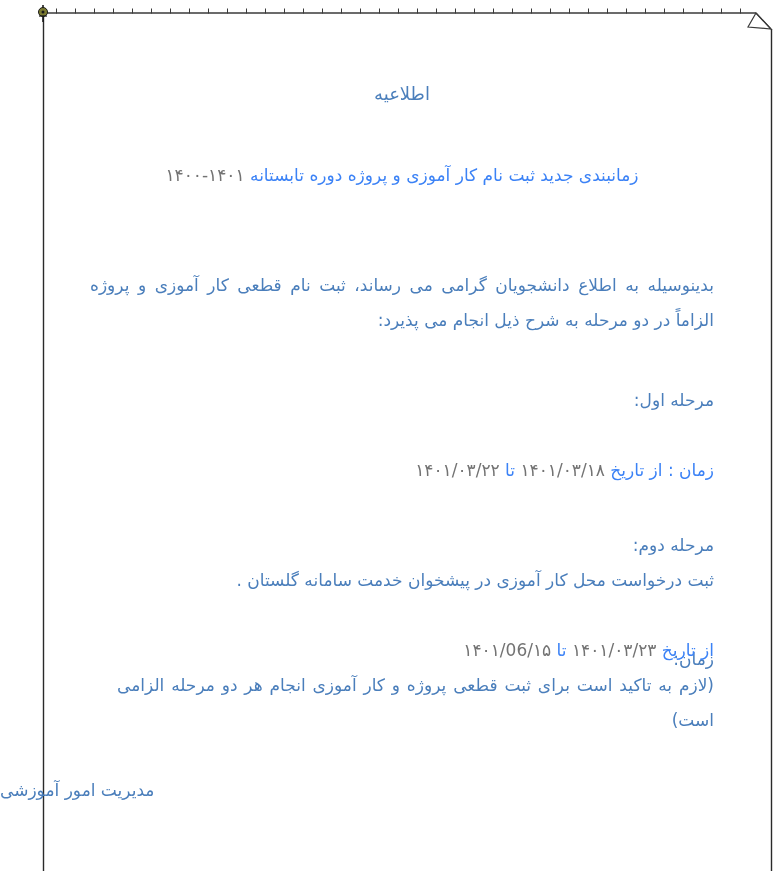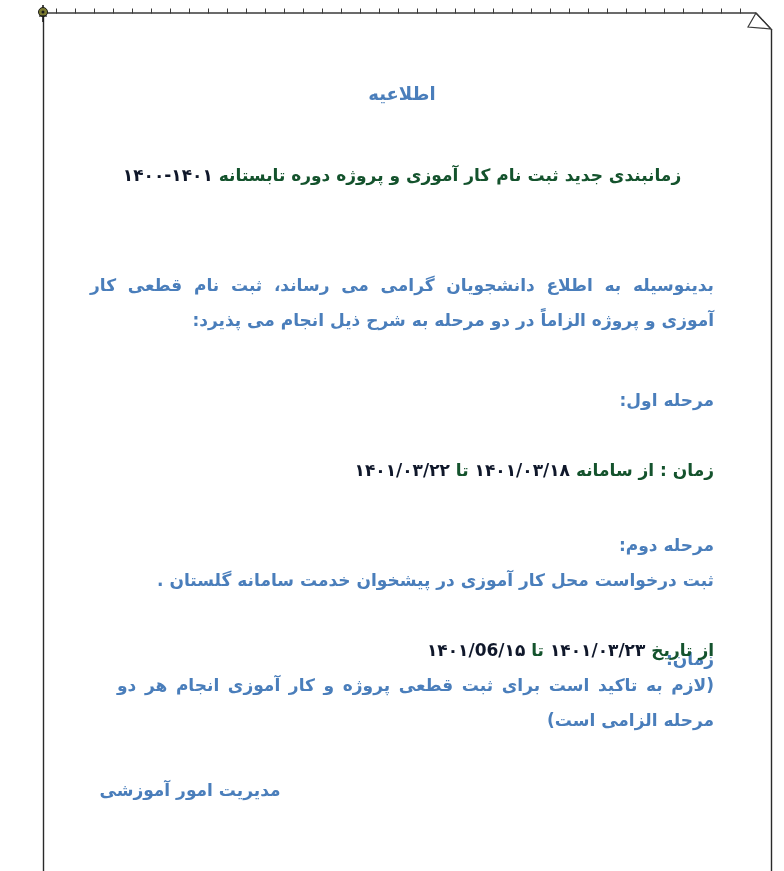--- a/index.html
+++ b/index.html
@@ -4,40 +4,40 @@
 <style>
   html,body{margin:0;padding:0;background:#ffffff;}
   body{
     width:784px;height:871px;position:relative;overflow:hidden;
     font-family:"DejaVu Sans",sans-serif;
     -webkit-font-smoothing:antialiased;
   }
   .frame-svg{position:absolute;left:0;top:0;z-index:1;}
   .content{
     position:absolute;left:90px;top:0;width:624px;height:709px;z-index:2;
-    direction:rtl;font-weight:bold;font-size:17px;color:#4a7ebb;
+    direction:rtl;font-weight:normal;font-size:17px;color:#4a7ebb;
   }
   .abs{position:absolute;right:0;left:0;line-height:35px;}
   .center{text-align:center;}
   .right{text-align:right;}
   .justify{text-align:justify;}
-  .blue{color:#14532d;}
-  .red{color:#0f172a;}
+  .blue{color:#3b82f6;}
+  .red{color:#737373;}
   .title{top:76px;font-size:18px;}
   .subtitle{top:158px;}
   .intro{top:268px;}
   .s1-heading{top:383px;}
   .s1-body{top:418px;}
   .s1-time{top:453px;}
   .s2-heading{top:528px;}
   .s2-body{top:563px;}
   .s2-zaman{top:598px;margin-top:44px;}
   .s2-time{top:633px;}
   .note{top:668px;margin-left:27px;}
-  .signature{top:773px;padding-left:0;padding-right:0;right:334px;left:-90px;text-align:center;}
+  .signature{top:773px;padding-left:0;padding-right:0;right:334px;left:-90px;text-align:left;}
 </style>
 </head>
 <body>
 
 <svg class="frame-svg" width="784" height="871" viewBox="0 0 784 871" xmlns="http://www.w3.org/2000/svg">
 
   <line x1="43" y1="13" x2="756" y2="13" stroke="#3a3a3a" stroke-width="1.4"></line>
 
   <line x1="56" y1="11" x2="752" y2="11" stroke="#3a3a3a" stroke-width="5" stroke-dasharray="1 18"></line>
 
@@ -67,21 +67,21 @@
     <span> </span>
     <span class="red" dir="ltr">۱۴۰۰-۱۴۰۱</span>
   </div>
 
   <div class="abs justify intro">بدینوسیله به اطلاع دانشجویان گرامی می رساند، ثبت نام قطعی کار آموزی و پروژه الزاماً در دو مرحله به شرح ذیل انجام می پذیرد:</div>
 
   <div class="abs right s1-heading">مرحله اول:</div>
 
 
   <div class="abs right s1-time">
-    <span class="blue">زمان : از سامانه </span><span class="red">۱۴۰۱/۰۳/۱۸</span><span class="blue"> تا </span><span class="red">۱۴۰۱/۰۳/۲۲</span>
+    <span class="blue">زمان : از تاریخ </span><span class="red">۱۴۰۱/۰۳/۱۸</span><span class="blue"> تا </span><span class="red">۱۴۰۱/۰۳/۲۲</span>
   </div>
 
   <div class="abs right s2-heading">مرحله دوم:</div>
 
   <div class="abs right s2-body">ثبت درخواست محل کار آموزی در پیشخوان خدمت سامانه گلستان .</div>
 
   <div class="abs right s2-zaman">زمان:</div>
 
   <div class="abs right s2-time">
     <span class="blue">از تاریخ </span><span class="red">۱۴۰۱/۰۳/۲۳</span><span class="blue"> تا </span><span class="red">۱۴۰۱/06/۱۵</span>

